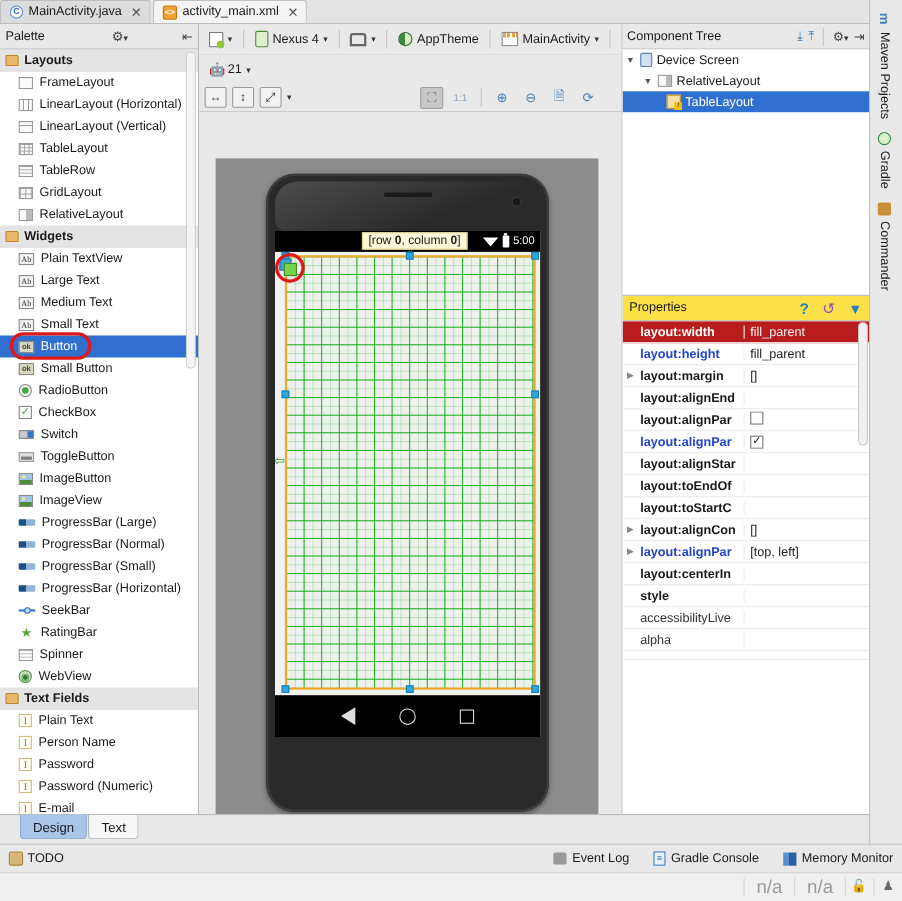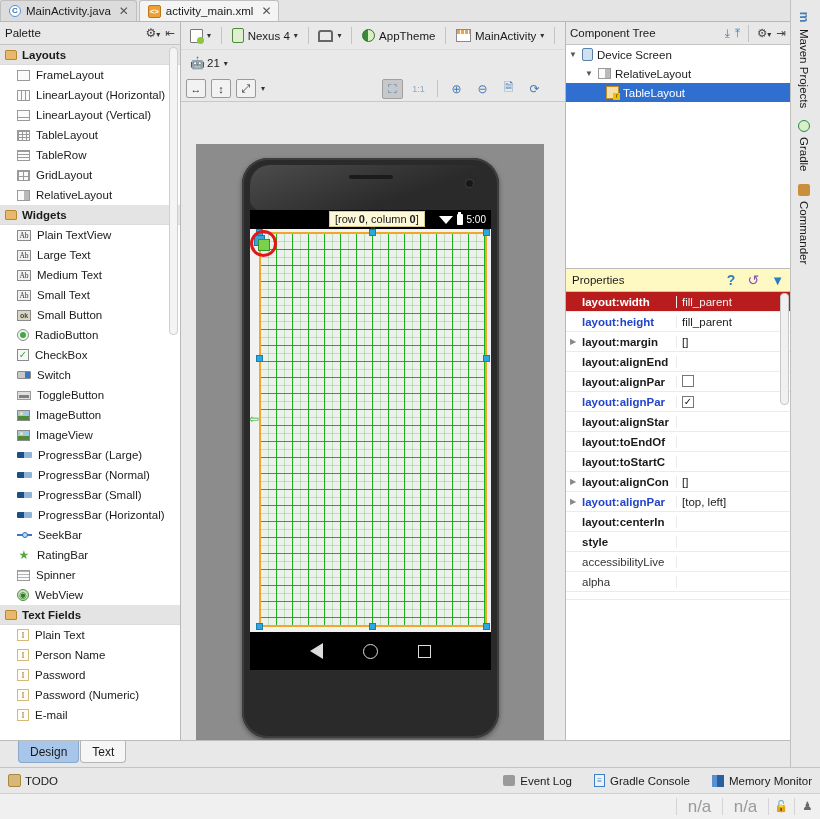--- a/index.html
+++ b/index.html
@@ -22,21 +22,21 @@
   .ic{ display:inline-block; flex:none; }
   .ic-java{ width:12px;height:12px;border-radius:50%;background:#fff;border:1px solid #5a8fd0;
             color:#2f6fb5;font-size:8px;line-height:10px;text-align:center;font-weight:bold; }
   .ic-xml{ width:13px;height:13px;background:#f0a030;border:1px solid #b97a1c;border-radius:2px;
            color:#fff;font-size:8px;line-height:11px;text-align:center;font-weight:bold; }
 
   
   .palette{ position:absolute; left:0; top:22px; width:181px; bottom:79px; background:#fff;
             border-right:1px solid #b8b8b8; display:flex; flex-direction:column; }
   .palette-head{ height:23px; background:#e8e8e8; border-bottom:1px solid #c4c4c4;
-                 display:flex; align-items:center; padding:0 5px; flex:none; }
+                 display:flex; align-items:center; padding:0 5px; flex:none;gap:44px; }
   .palette-head .ttl{ font-size:11.5px; flex:1; }
   .palette-head .gear{ color:#444; font-size:12px; margin-right:5px; }
   .palette-list{ flex:1; overflow:hidden; position:relative; }
   .pgroup{ background:#e4e4e4; height:20px; display:flex; align-items:center; gap:5px;
            padding-left:5px; font-weight:bold; font-size:11.5px; border-bottom:1px solid #dcdcdc; }
   .folder{ width:12px;height:10px;background:#e8b96a;border:1px solid #b8872f;border-radius:1px 2px 1px 1px; }
   .pitem{ height:20px; display:flex; align-items:center; gap:6px; padding-left:17px; font-size:11.5px; }
   .pitem.sel{ background:#2f6fcf; color:#fff; }
   .pitem .lab{ white-space:nowrap; }
   
@@ -182,21 +182,21 @@
   .ctrow{ height:19px; display:flex; align-items:center; gap:4px; font-size:11.5px; }
   .ctrow.sel{ background:#2f6fcf; color:#fff; }
   .tri{ width:10px; font-size:8px; color:#555; text-align:center; }
   .ic-screen{width:11px;height:13px;border:1.5px solid #5a7fa8;border-radius:2px;background:#cfe0f0;}
   .ic-tl{width:13px;height:13px;border:1px solid #c08a2a;background:#f7e0a8;position:relative;}
   .ic-tl i{position:absolute;right:-2px;bottom:-2px;width:7px;height:7px;background:#f0c000;
            color:#000;font-size:6px;line-height:6px;text-align:center;display:block;}
 
   
   .props{ flex:1; display:flex; flex-direction:column; background:#fff; overflow:hidden; }
-  .pr-head{ height:23px; background:#fef9c3; border-bottom:1px solid #c4c4c4; display:flex;
+  .pr-head{ height:23px; background:#fde047; border-bottom:1px solid #c4c4c4; display:flex;
             align-items:center; padding:0 6px; gap:12px; flex:none; }
   .pr-head .ttl{ flex:1; font-size:11.5px; }
   .pr-table{ flex:1; overflow:hidden; position:relative; }
   .prrow{ height:20px; display:flex; align-items:center; border-bottom:1px solid #ebebeb; font-size:11.5px; }
   .prrow.hl{ background:#b91c1c; color:#fff; }
   .prrow.hl .pk{ color:#fff; }
   .prrow.hl .pv{ color:#f2f2f2; }
   .pexp{ width:14px; text-align:center; font-size:8px; color:#888; flex:none; }
   .pk{ width:97px; padding-left:2px; font-weight:bold; overflow:hidden; white-space:nowrap;
        border-right:1px solid #ebebeb; }
@@ -312,20 +312,25 @@
         <span class="lab">Large Text</span>
       </div>
       <div class="pitem">
         <span class="i-ab">Ab</span>
         <span class="lab">Medium Text</span>
       </div>
       <div class="pitem">
         <span class="i-ab">Ab</span>
         <span class="lab">Small Text</span>
       </div>
+      <div class="pitem sel" style="position:relative;">
+        <span class="i-ok">ok</span>
+        <span class="lab">Button</span>
+        <span style="position:absolute;left:9px;top:-3px;width:74px;height:25px;border:3px solid #e01818;border-radius:12px;"></span>
+      </div>
       <div class="pitem">
         <span class="i-ok">ok</span>
         <span class="lab">Small Button</span>
       </div>
       <div class="pitem">
         <span class="i-radio">
             <i></i>
           </span>
         <span class="lab">RadioButton</span>
       </div>

